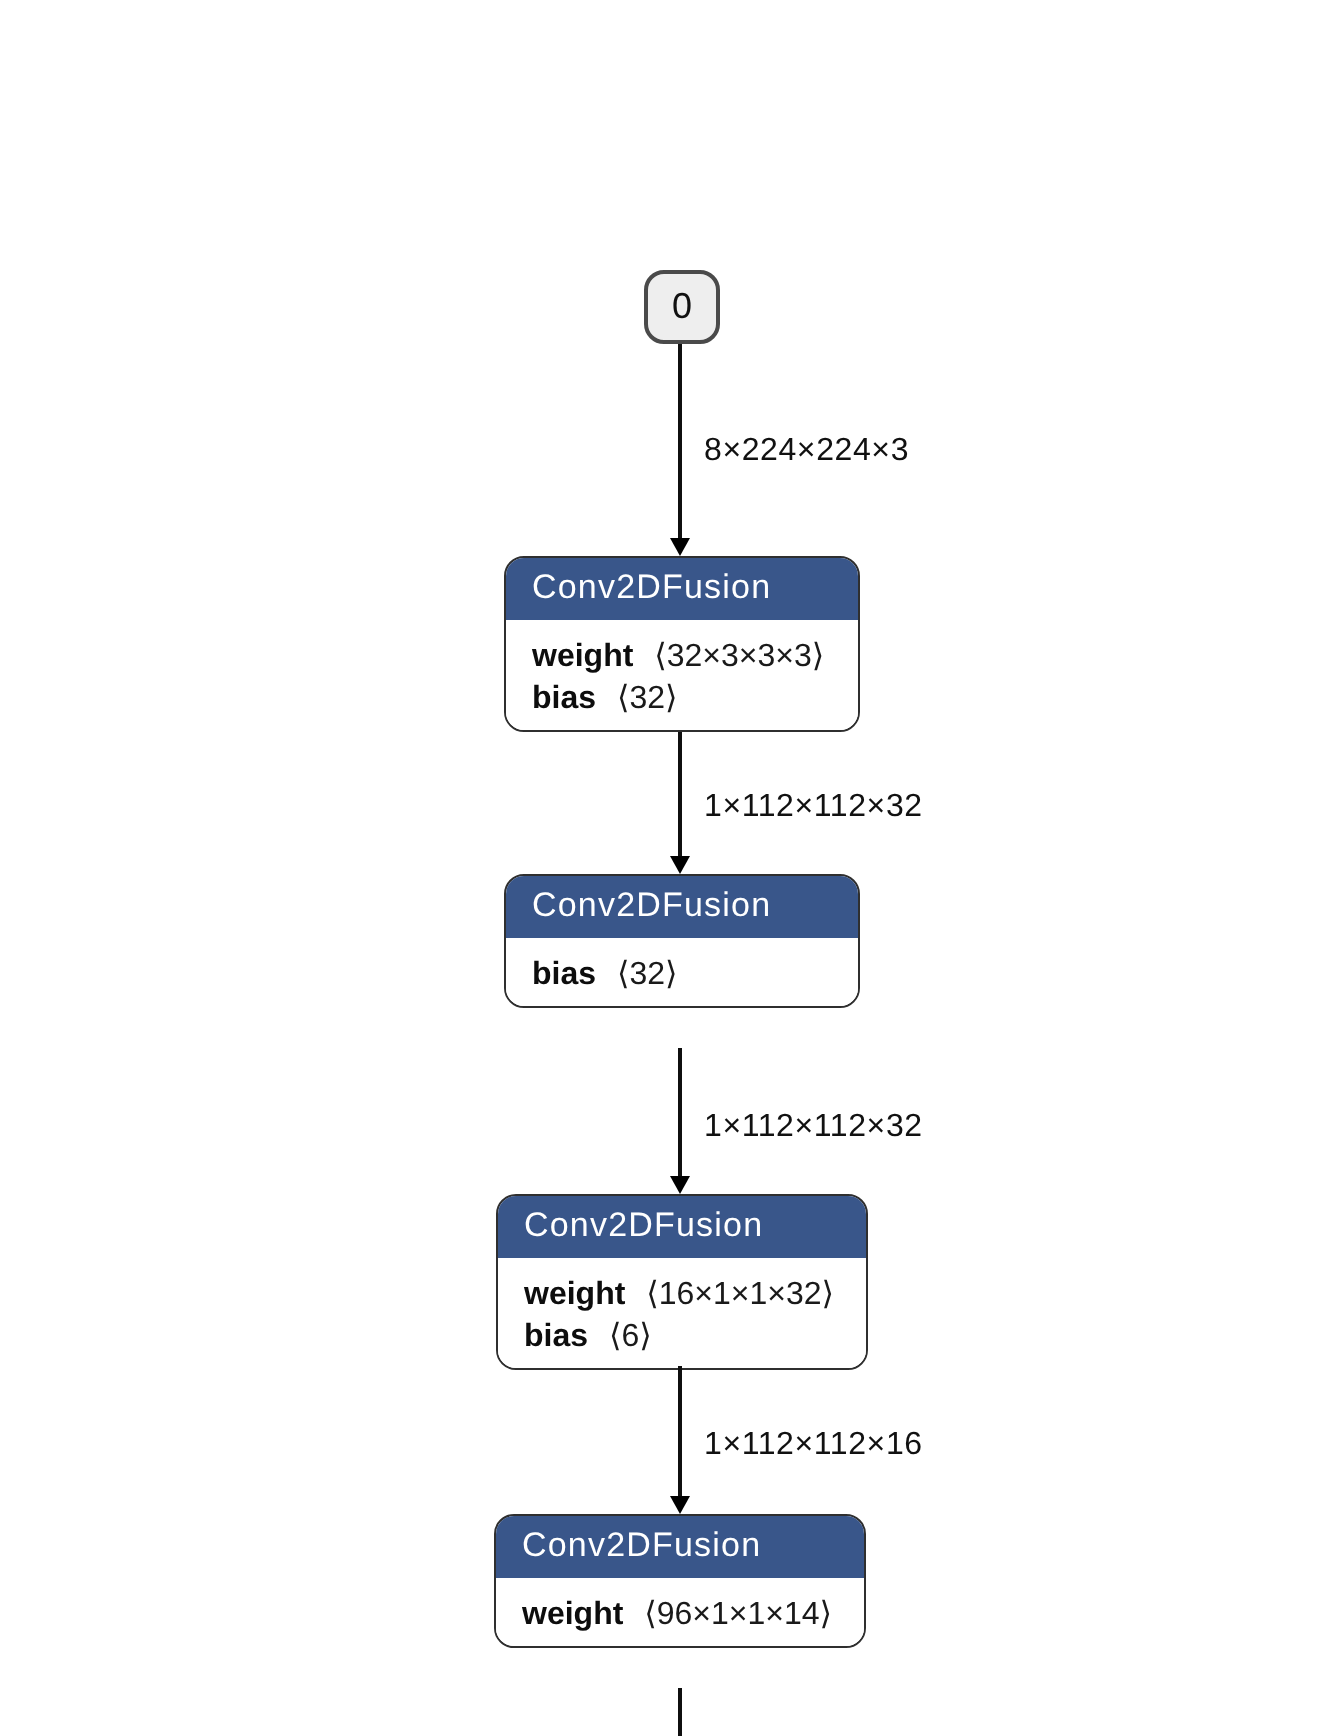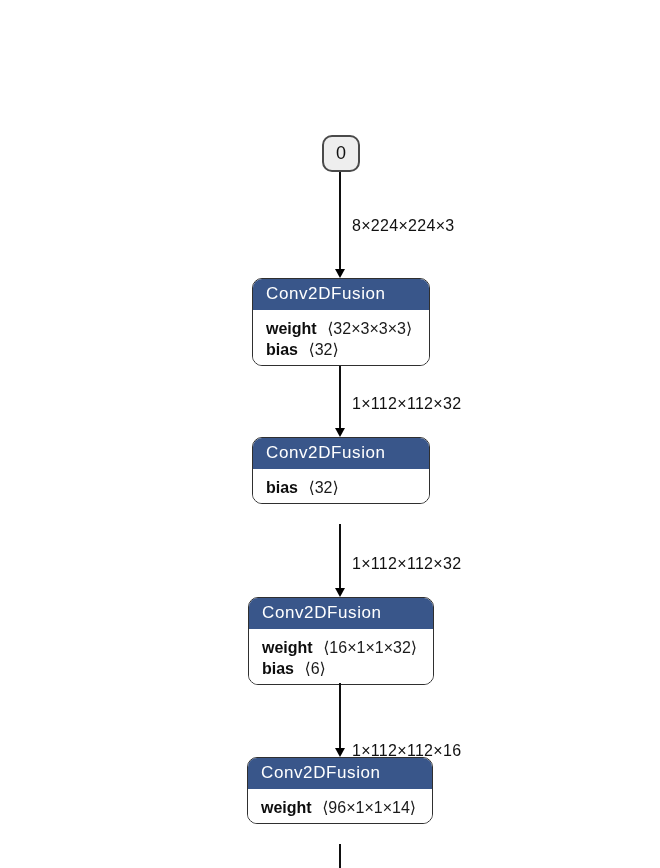--- a/index.html
+++ b/index.html
@@ -132,21 +132,21 @@
       </div>
       <div class="attr-row">
         <span class="attr-name">bias</span>
         <span class="attr-value">⟨6⟩</span>
       </div>
     </div>
   </div>
 
   <div class="edge-line" style="top:683px;height:65px;"></div>
   <div class="arrowhead" style="top:748px;"></div>
-  <div class="edge-label" style="top:742px;">1×112×112×16</div>
+  <div class="edge-label" style="top:714px;">1×112×112×16</div>
 
   <div class="op-node" style="left:247px;top:757px;width:186px;">
     <div class="op-header">Conv2DFusion</div>
     <div class="op-body">
       <div class="attr-row">
         <span class="attr-name">weight</span>
         <span class="attr-value">⟨96×1×1×14⟩</span>
       </div>
     </div>
   </div>

